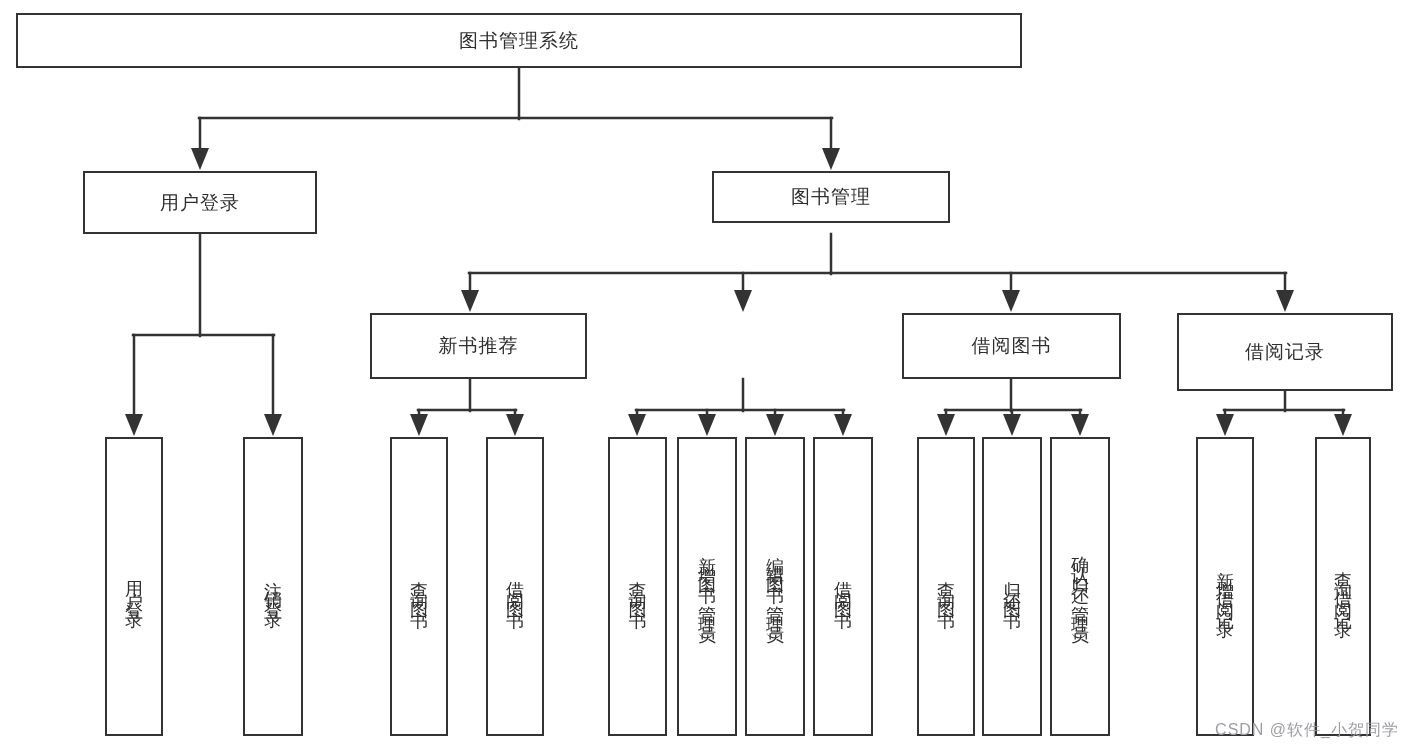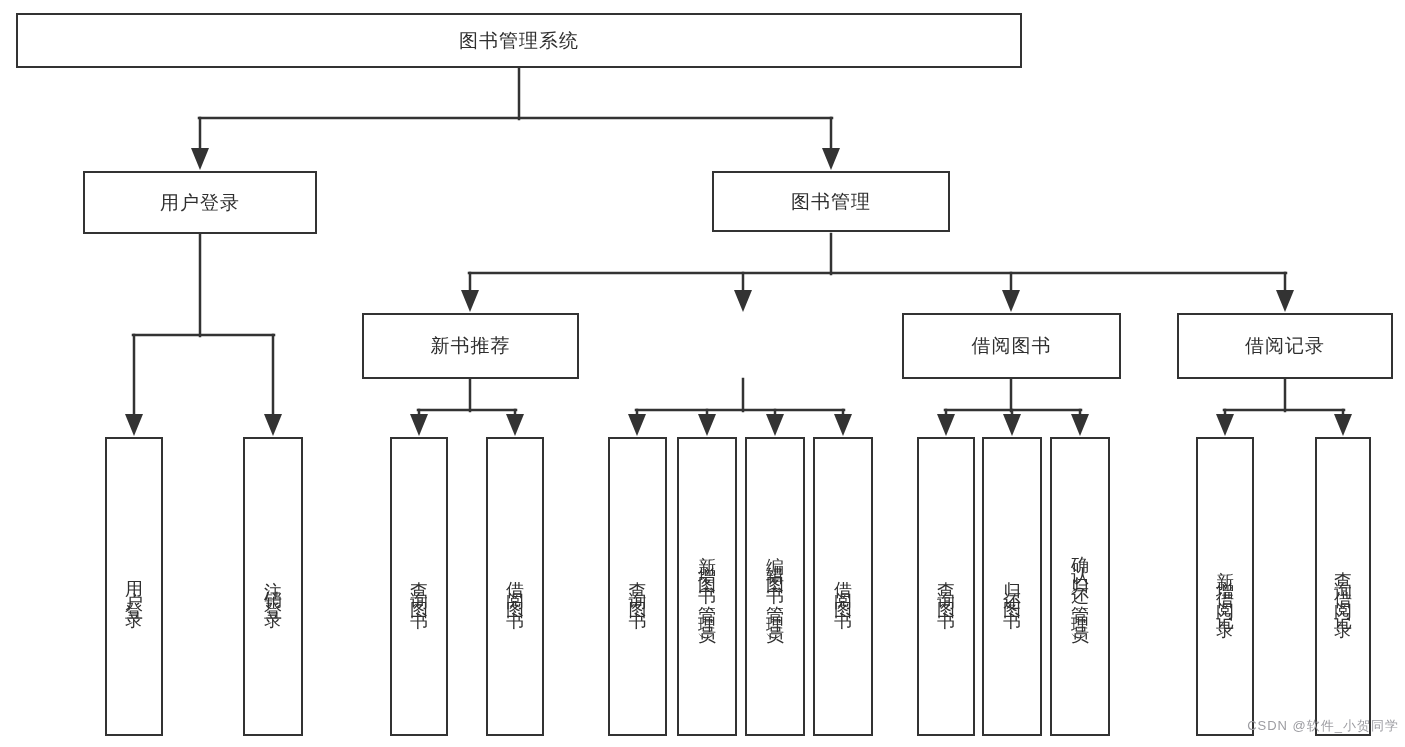--- a/index.html
+++ b/index.html
@@ -40,22 +40,22 @@
   }
   .box.v span{
     writing-mode:vertical-rl;
     text-orientation:mixed;
     font-size:18px;
     letter-spacing:10px;
     line-height:1;
   }
   .watermark{
     position:absolute;
-    right:6px;bottom:12px;
-    font-size:13px;
+    right:6px;bottom:6px;
+    font-size:16px;
     color:var(--watermark);
     letter-spacing:1px;
     white-space:nowrap;
     z-index:5;
   }
 </style>
 </head>
 <body>
 
 <div class="canvas">
@@ -122,31 +122,31 @@
     <polygon points="1334,414 1352,414 1343,436"></polygon>
   </svg>
 
   <div class="box h" style="left:16px;top:13px;width:1006px;height:55px">
     <span>图书管理系统</span>
   </div>
 
   <div class="box h" style="left:83px;top:171px;width:234px;height:63px">
     <span>用户登录</span>
   </div>
-  <div class="box h" style="left:712px;top:171px;width:238px;height:61px">
+  <div class="box h" style="left:712px;top:171px;width:238px;height:52px">
     <span>图书管理</span>
   </div>
 
-  <div class="box h" style="left:362px;top:313px;width:217px;height:66px">
+  <div class="box h" style="left:370px;top:313px;width:217px;height:66px">
     <span>新书推荐</span>
   </div>
   <div class="box h" style="left:902px;top:313px;width:219px;height:66px">
     <span>借阅图书</span>
   </div>
-  <div class="box h" style="left:1177px;top:313px;width:216px;height:66px">
+  <div class="box h" style="left:1177px;top:313px;width:216px;height:78px">
     <span>借阅记录</span>
   </div>
 
   <div class="box v" style="left:105px;top:437px;width:58px;height:299px">
     <span>用户登录</span>
   </div>
   <div class="box v" style="left:243px;top:437px;width:60px;height:299px">
     <span>注销登录</span>
   </div>
 

